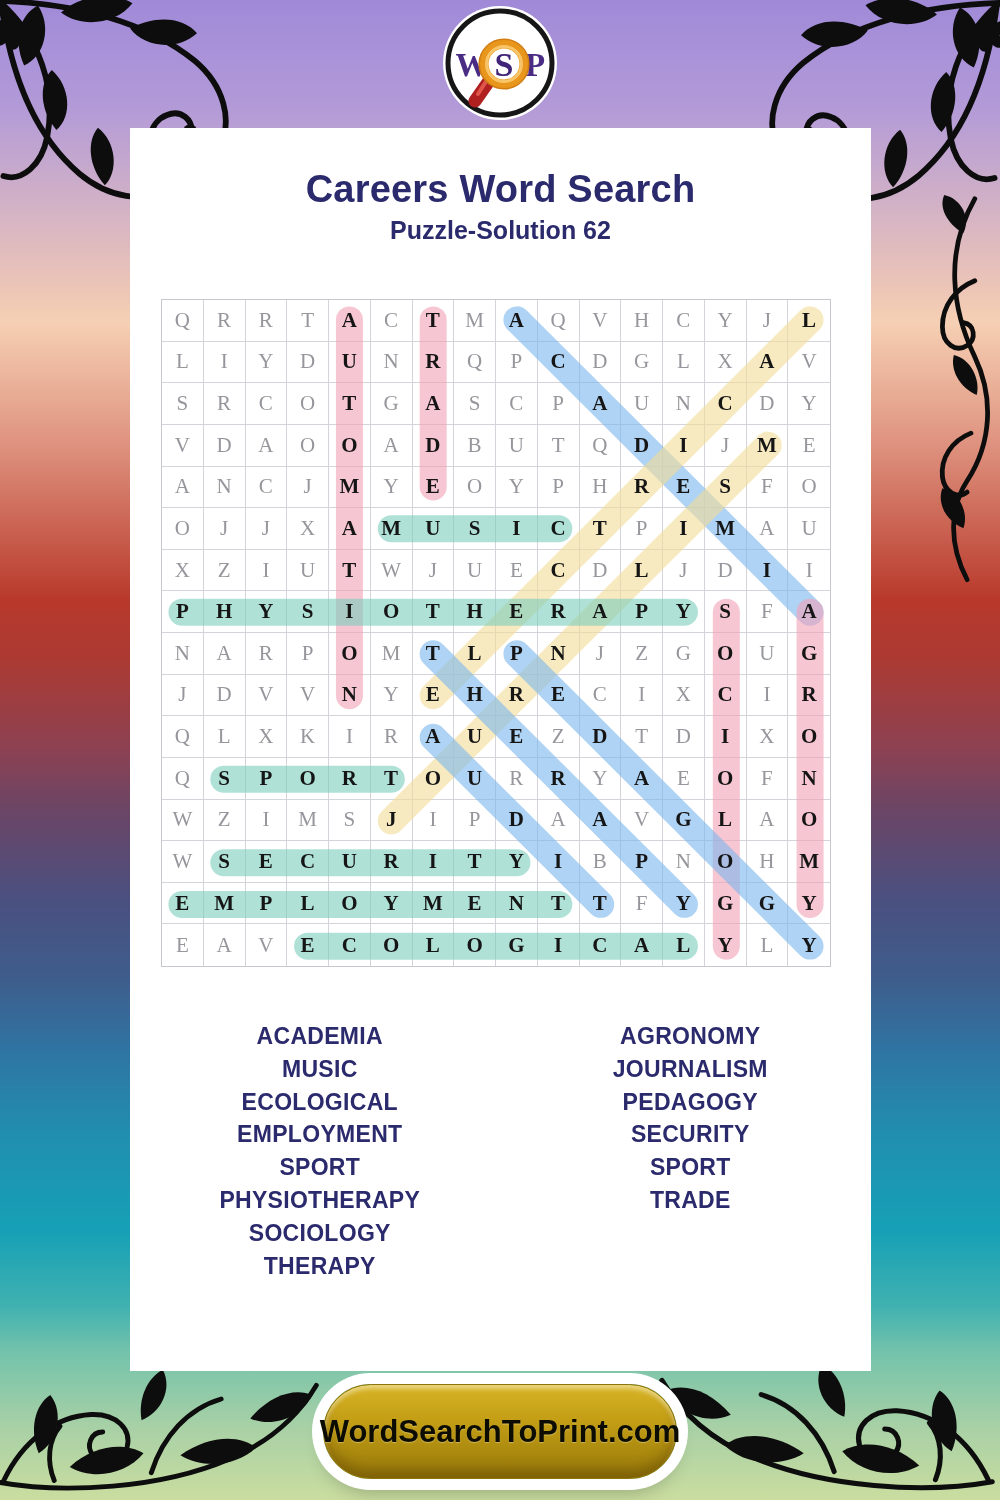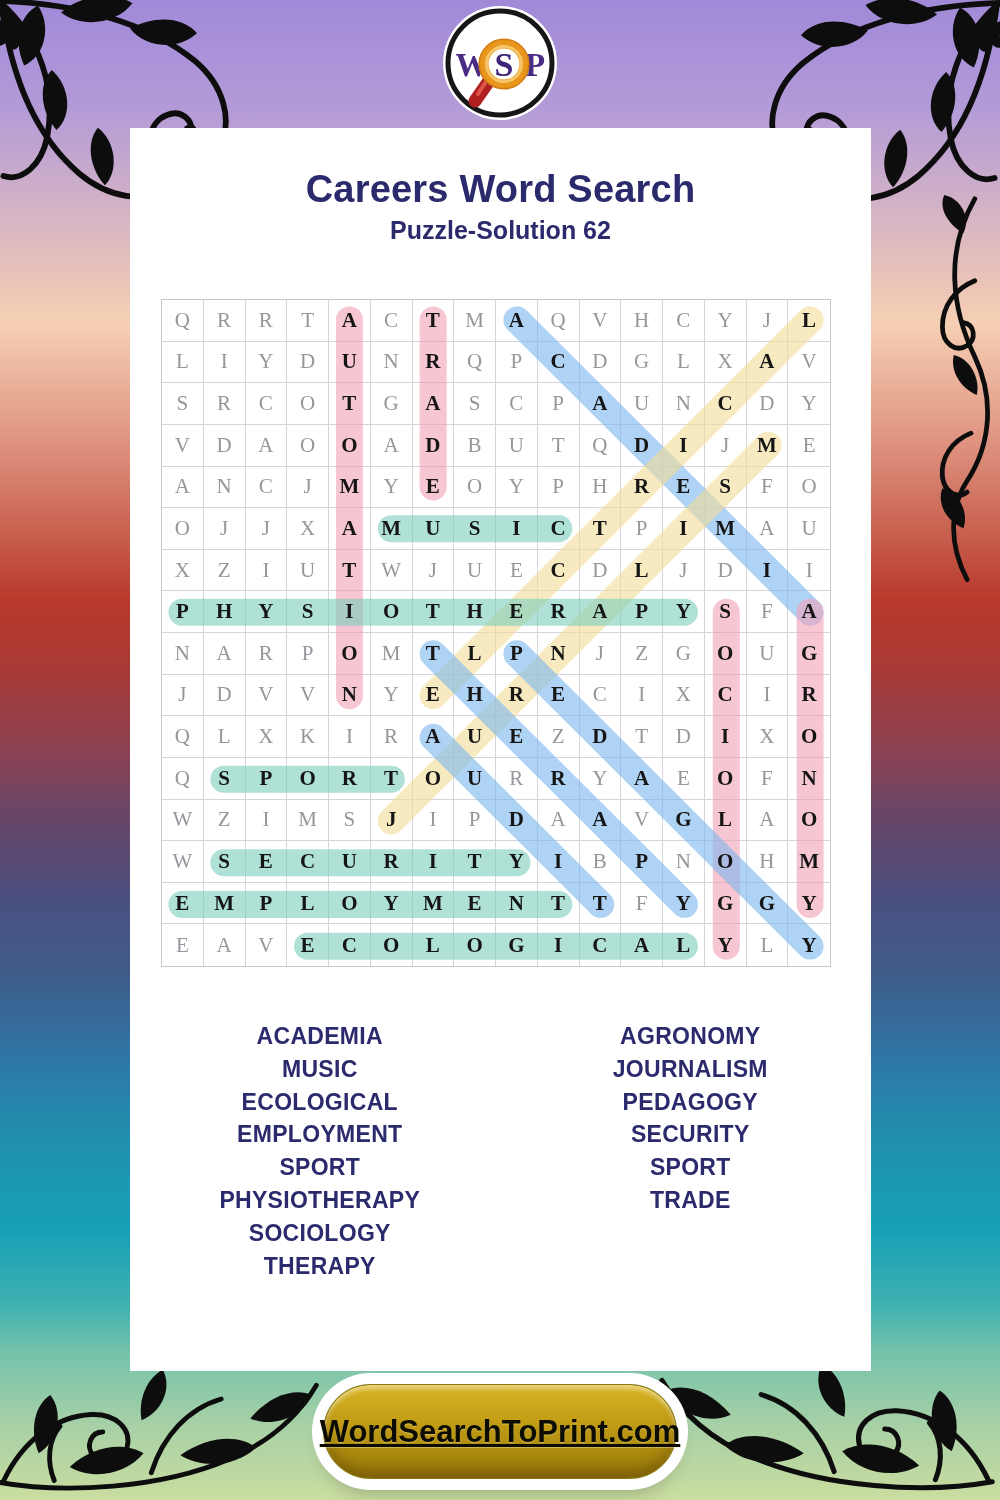--- a/index.html
+++ b/index.html
@@ -58,21 +58,20 @@
   .pill{
     position:absolute;left:50%;top:1384px;transform:translateX(-50%);
     width:354px;height:95px;border-radius:48px;z-index:5;
     display:flex;align-items:center;justify-content:center;
     background:linear-gradient(180deg,#d7b425 0%,#c29d15 40%,#a9880e 75%,#97780a 100%);
     border:1px solid #8d750b;box-sizing:border-box;
     box-shadow:0 0 0 11px #ffffff,0 14px 18px rgba(0,0,0,.22),
       inset 0 4px 4px rgba(255,250,220,.5),inset 0 -9px 12px rgba(80,55,0,.35);
     font-size:31px;font-weight:bold;color:#0c0c02;
     text-shadow:0 1px 1px rgba(255,240,180,.4);
-    text-decoration:underline;
   }
 </style>
 </head>
 <body>
 
 <svg width="0" height="0" style="position:absolute" aria-hidden="true">
   <defs>
     <symbol id="flo" viewBox="0 0 260 210">
       <g fill="none" stroke="#0d0d0d" stroke-width="5" stroke-linecap="round">
         <path d="M4,6 C70,8 132,24 174,58 C199,79 208,110 195,134 C184,154 158,160 143,146 C130,133 134,111 150,105 C162,100 173,109 171,121"></path>

